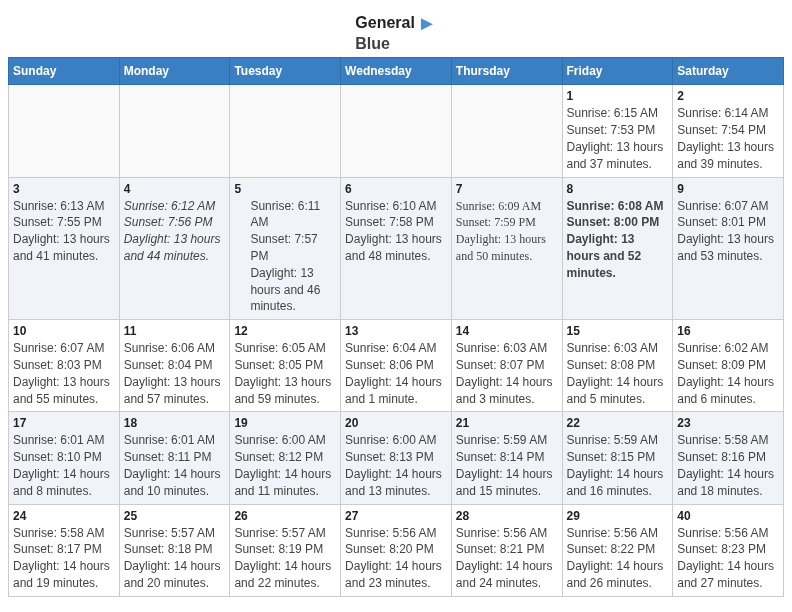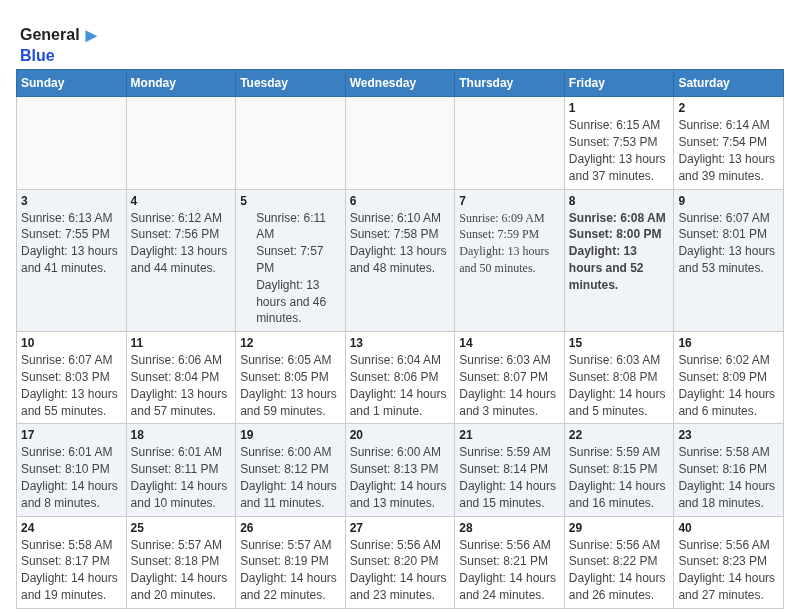--- a/index.html
+++ b/index.html
@@ -1,38 +1,38 @@
 <!DOCTYPE html>
 <html><head>
   <meta charset="utf-8">
   <style>
     * { box-sizing: border-box; margin: 0; padding: 0; }
     body { font-family: Arial, sans-serif; background: #fff; width: 792px; min-height: 612px; }
-    .header { padding: 24px 20px 4px 20px; display: flex; align-items: flex-start; justify-content: flex-start; }
+    .header { padding: 12px 20px 4px 20px; display: flex; align-items: flex-start; justify-content: center; }
     .logo { display: flex; align-items: center; }
     .title-block { text-align: right; }
     .month-title { font-size: 36px; font-weight: 300; color: #222; }
     .location { font-size: 15px; color: #555; }
     table { width: 100%; border-collapse: collapse; }
     th { background: #3a7fc1; color: #fff; font-size: 12px; font-weight: bold; padding: 6px 4px; text-align: left; border: 1px solid #2e6fa8; }
     td { border: 1px solid #ccc; vertical-align: top; padding: 4px 4px; font-size: 10px; color: #333; width: 14.28%; background: #fff; min-height: 80px; }
     td.empty { background: #f9f9f9; }
     td.alt { background: #f0f4f8; }
     .day-num { font-size: 12px; font-weight: bold; color: #222; margin-bottom: 2px; }
     .day-info { font-size: 12px; color: #444; line-height: 1.4; }
-    .calendar-wrap { padding: 0 8px 8px 16px; }
+    .calendar-wrap { padding: 0 8px 8px 8px; }
   </style>
 </head>
 <body>
 
 <div class="header">
   <div class="logo">
 <div style="font-family:Arial,sans-serif; font-size:16px; font-weight:bold; line-height:1.15;">
   <div style="color:#222;">General<span style="color:#4a90d9; font-size:20px; vertical-align:middle; margin-left:2px;">►</span></div>
-  <div style="color:#1d4ed8;">Blue</div>
+  <div style="color:#404040;">Blue</div>
 </div>
     </div>
   <div class="title-block">
     <div class="month-title"></div>
     <div class="location"></div>
   </div>
 </div>
 
 <div class="calendar-wrap">
   <table>
@@ -69,21 +69,21 @@
         </tr>
         <tr>
           <td class="alt">
             <div class="day-num">3</div>
             <div class="day-info" style="white-space: pre-line;">Sunrise: 6:13 AM
 Sunset: 7:55 PM
 Daylight: 13 hours and 41 minutes.</div>
           </td>
           <td class="alt">
             <div class="day-num">4</div>
-            <div class="day-info" style="white-space: pre-line;">Sunrise: 6:12 AM
+            <div class="day-info" style="white-space: pre-line; font-style: italic;">Sunrise: 6:12 AM
 Sunset: 7:56 PM
 Daylight: 13 hours and 44 minutes.</div>
           </td>
           <td class="alt">
             <div class="day-num">5</div>
             <div class="day-info" style="white-space: pre-line; margin-left: 16px;">Sunrise: 6:11 AM
 Sunset: 7:57 PM
 Daylight: 13 hours and 46 minutes.</div>
           </td>
           <td class="alt">

